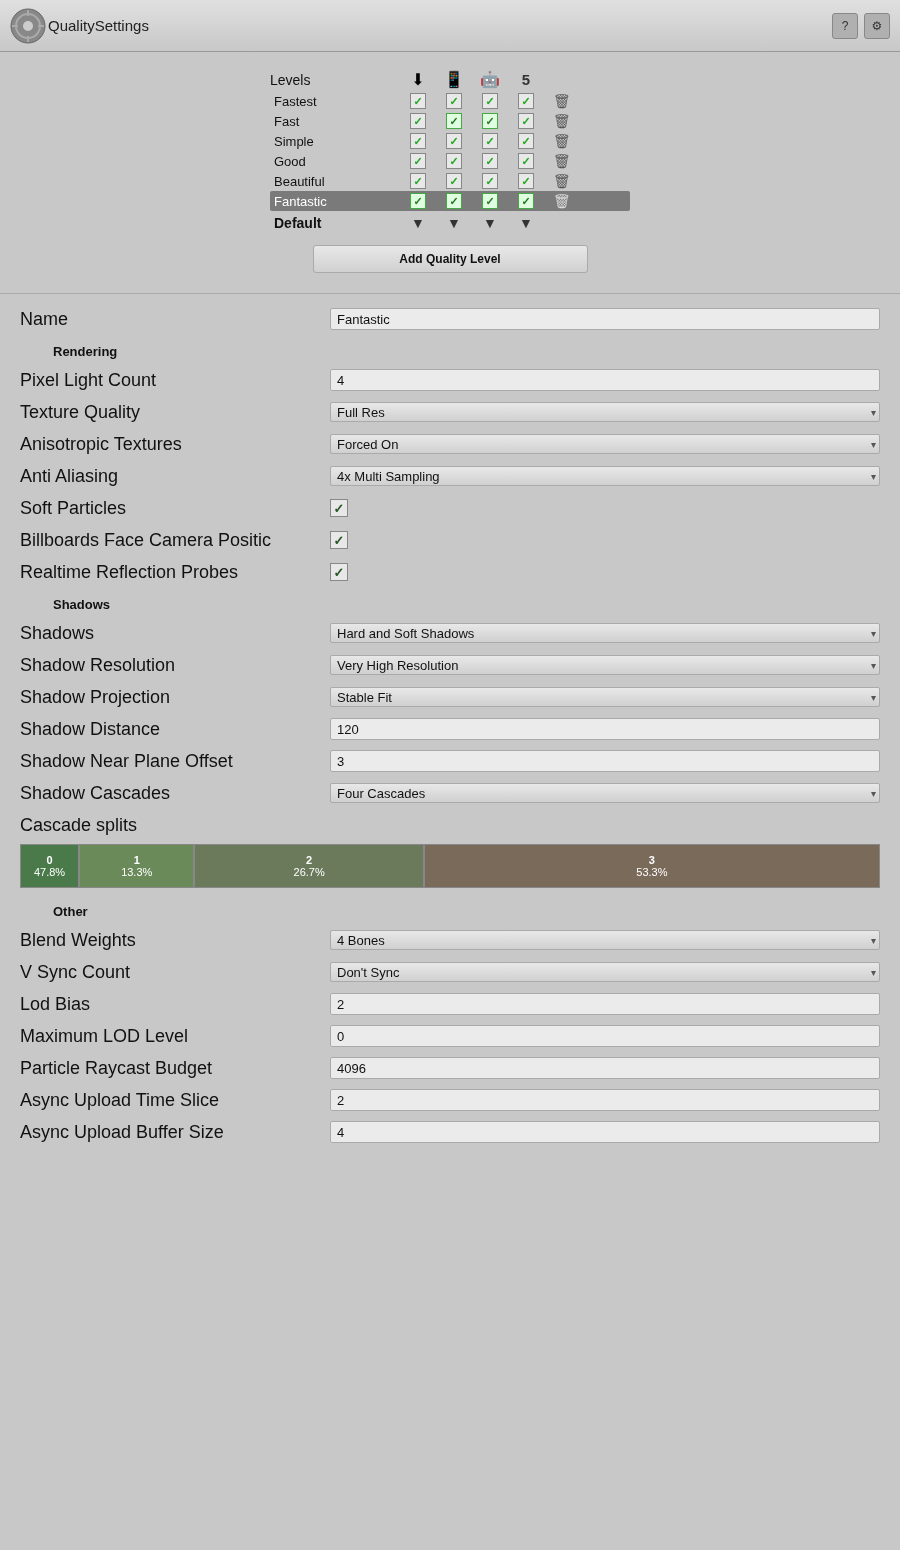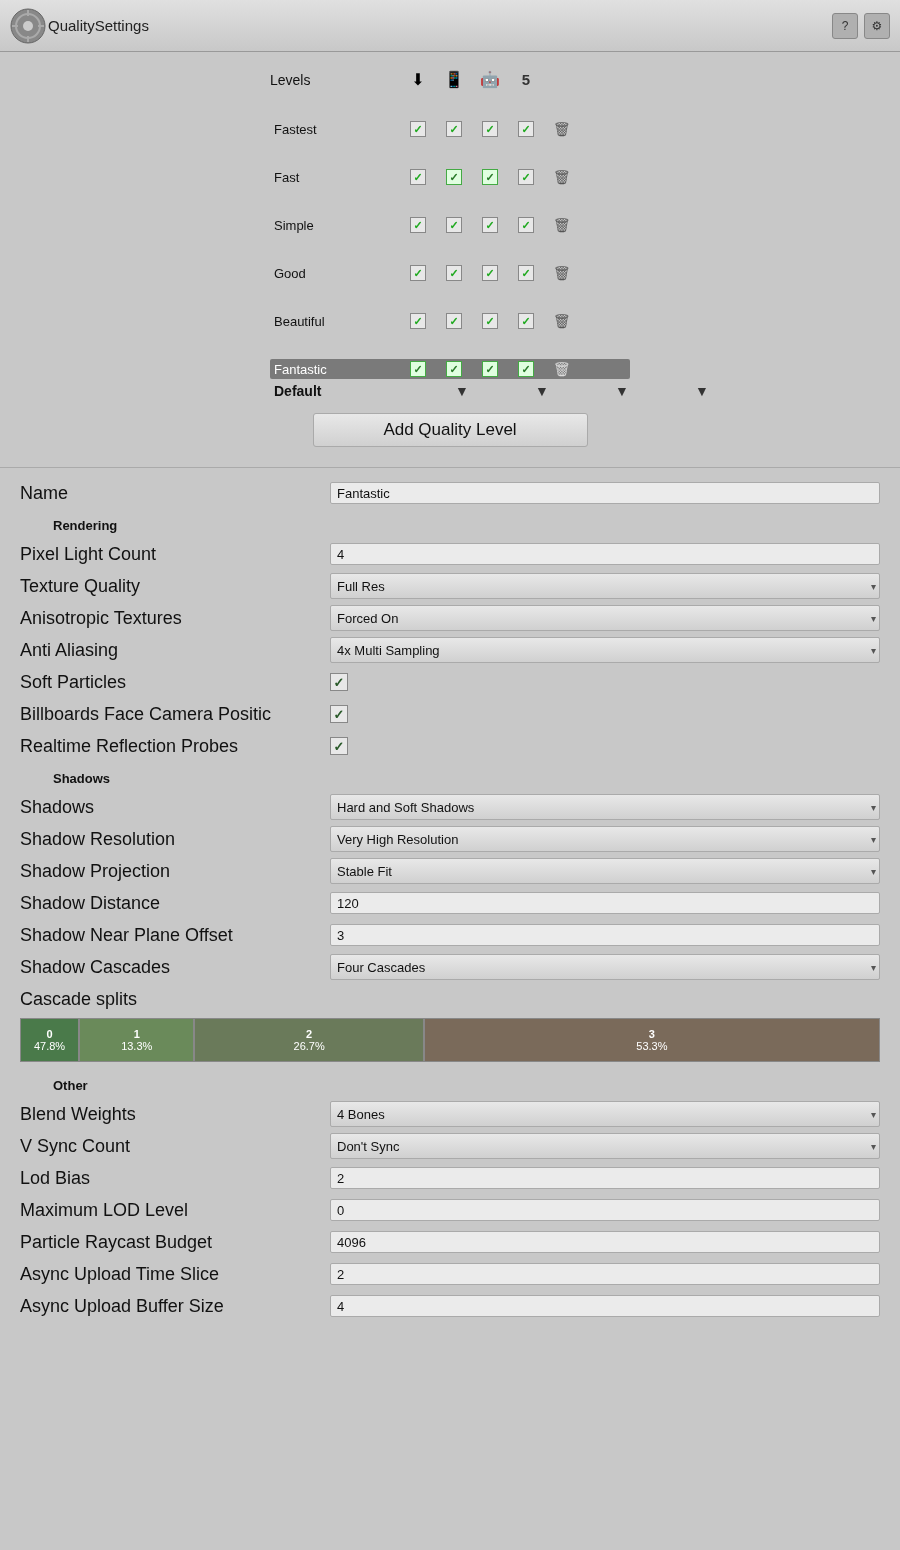--- a/index.html
+++ b/index.html
@@ -88,21 +88,20 @@
       justify-content: center;
       font-size: 16px;
     }
 
     .level-row {
       display: grid;
       grid-template-columns: 130px 36px 36px 36px 36px 36px;
       align-items: center;
       padding: 2px 0;
       border-radius: 2px;
-      margin-top: 28px;
     }
     .level-row.selected {
       background: #7a7a7a;
       border-radius: 2px;
     }
     .level-name {
       font-size: 13px;
       color: #111;
       padding-left: 4px;
     }
@@ -147,21 +146,20 @@
       font-size: 14px;
       cursor: pointer;
       color: #555;
     }
 
     .default-row {
       display: grid;
       grid-template-columns: 130px 36px 36px 36px 36px 36px;
       align-items: center;
       padding: 4px 0;
-      gap: 44px;
     }
     .default-label {
       font-weight: bold;
       font-size: 14px;
       color: #111;
       padding-left: 4px;
     }
     .arrow-down {
       display: flex;
       align-items: center;
@@ -174,24 +172,25 @@
       margin-top: 10px;
       display: flex;
       justify-content: center;
     }
     .add-quality-btn {
       width: 275px;
       padding: 6px 16px;
       background: linear-gradient(to bottom, #e8e8e8, #d0d0d0);
       border: 1px solid #aaa;
       border-radius: 3px;
-      font-size: 17px;
+      font-size: 12px;
       cursor: pointer;
       color: #111;
       text-align: center;
+      font-weight: bold;
     }
 
     
     .divider {
       height: 1px;
       background: #aaa;
       margin: 10px 0 0 0;
     }
 
     
@@ -222,21 +221,21 @@
       color: #111;
     }
     .select-wrapper {
       flex: 1;
       position: relative;
       display: flex;
       align-items: center;
     }
     .select-wrapper select {
       width: 100%;
-      height: 26px;
+      height: 20px;
       background: linear-gradient(to bottom, #e8e8e8, #d0d0d0);
       border: 1px solid #aaa;
       border-radius: 2px;
       padding: 0 32px 0 6px;
       font-size: 13px;
       color: #111;
       -webkit-appearance: none;
       appearance: none;
       cursor: pointer;
     }

